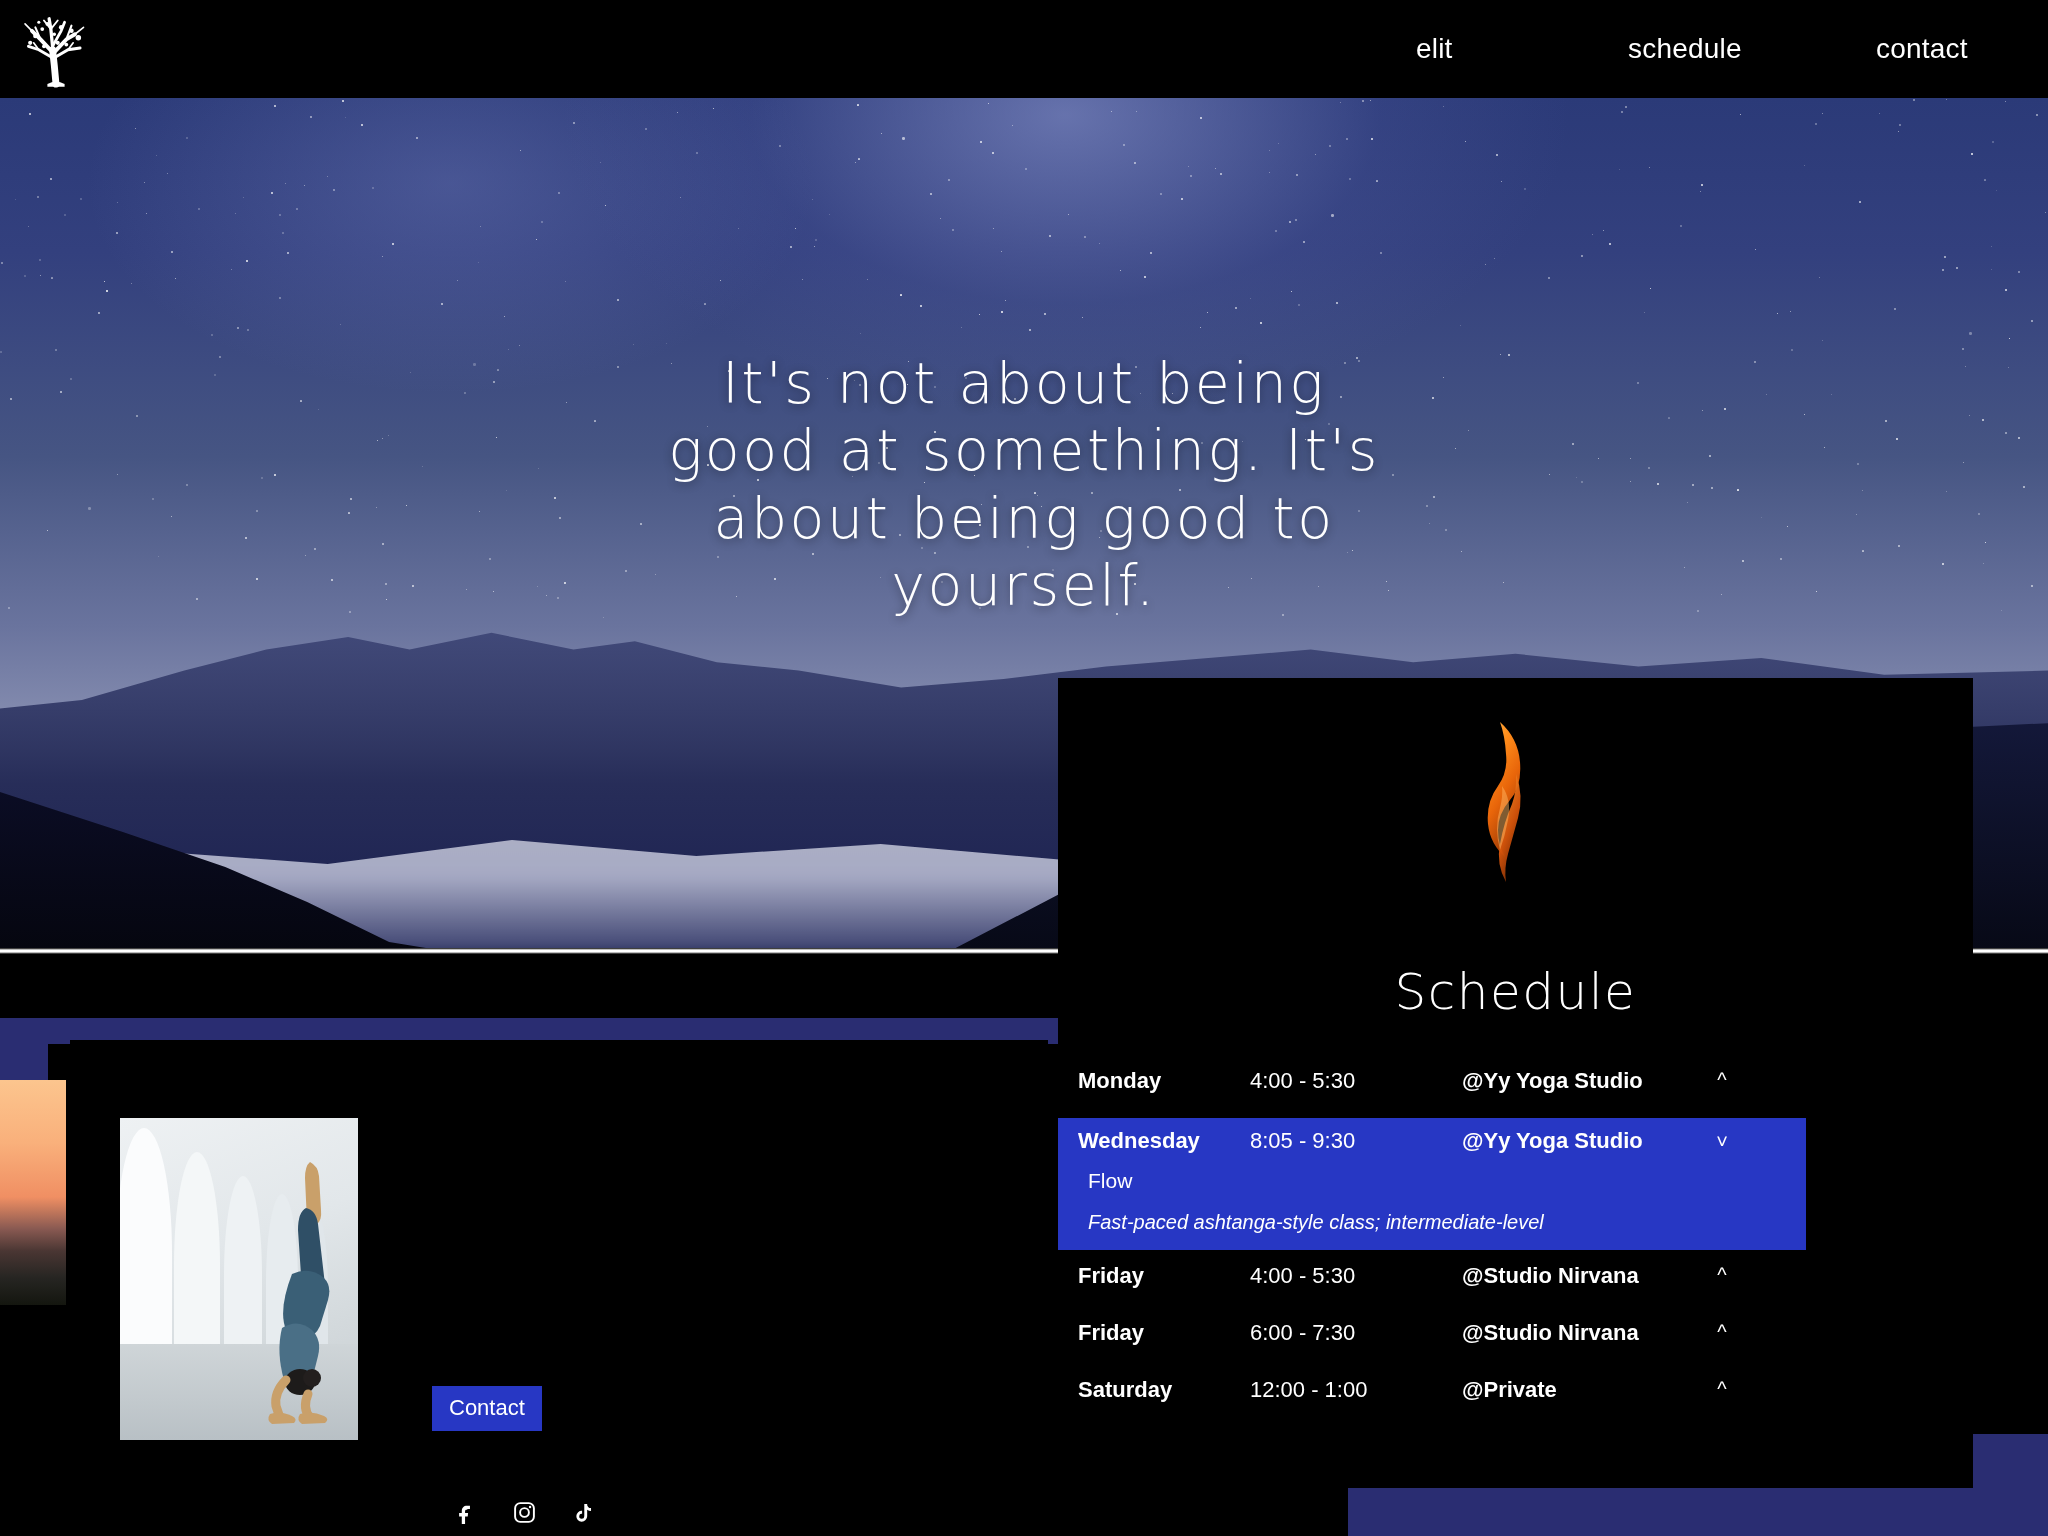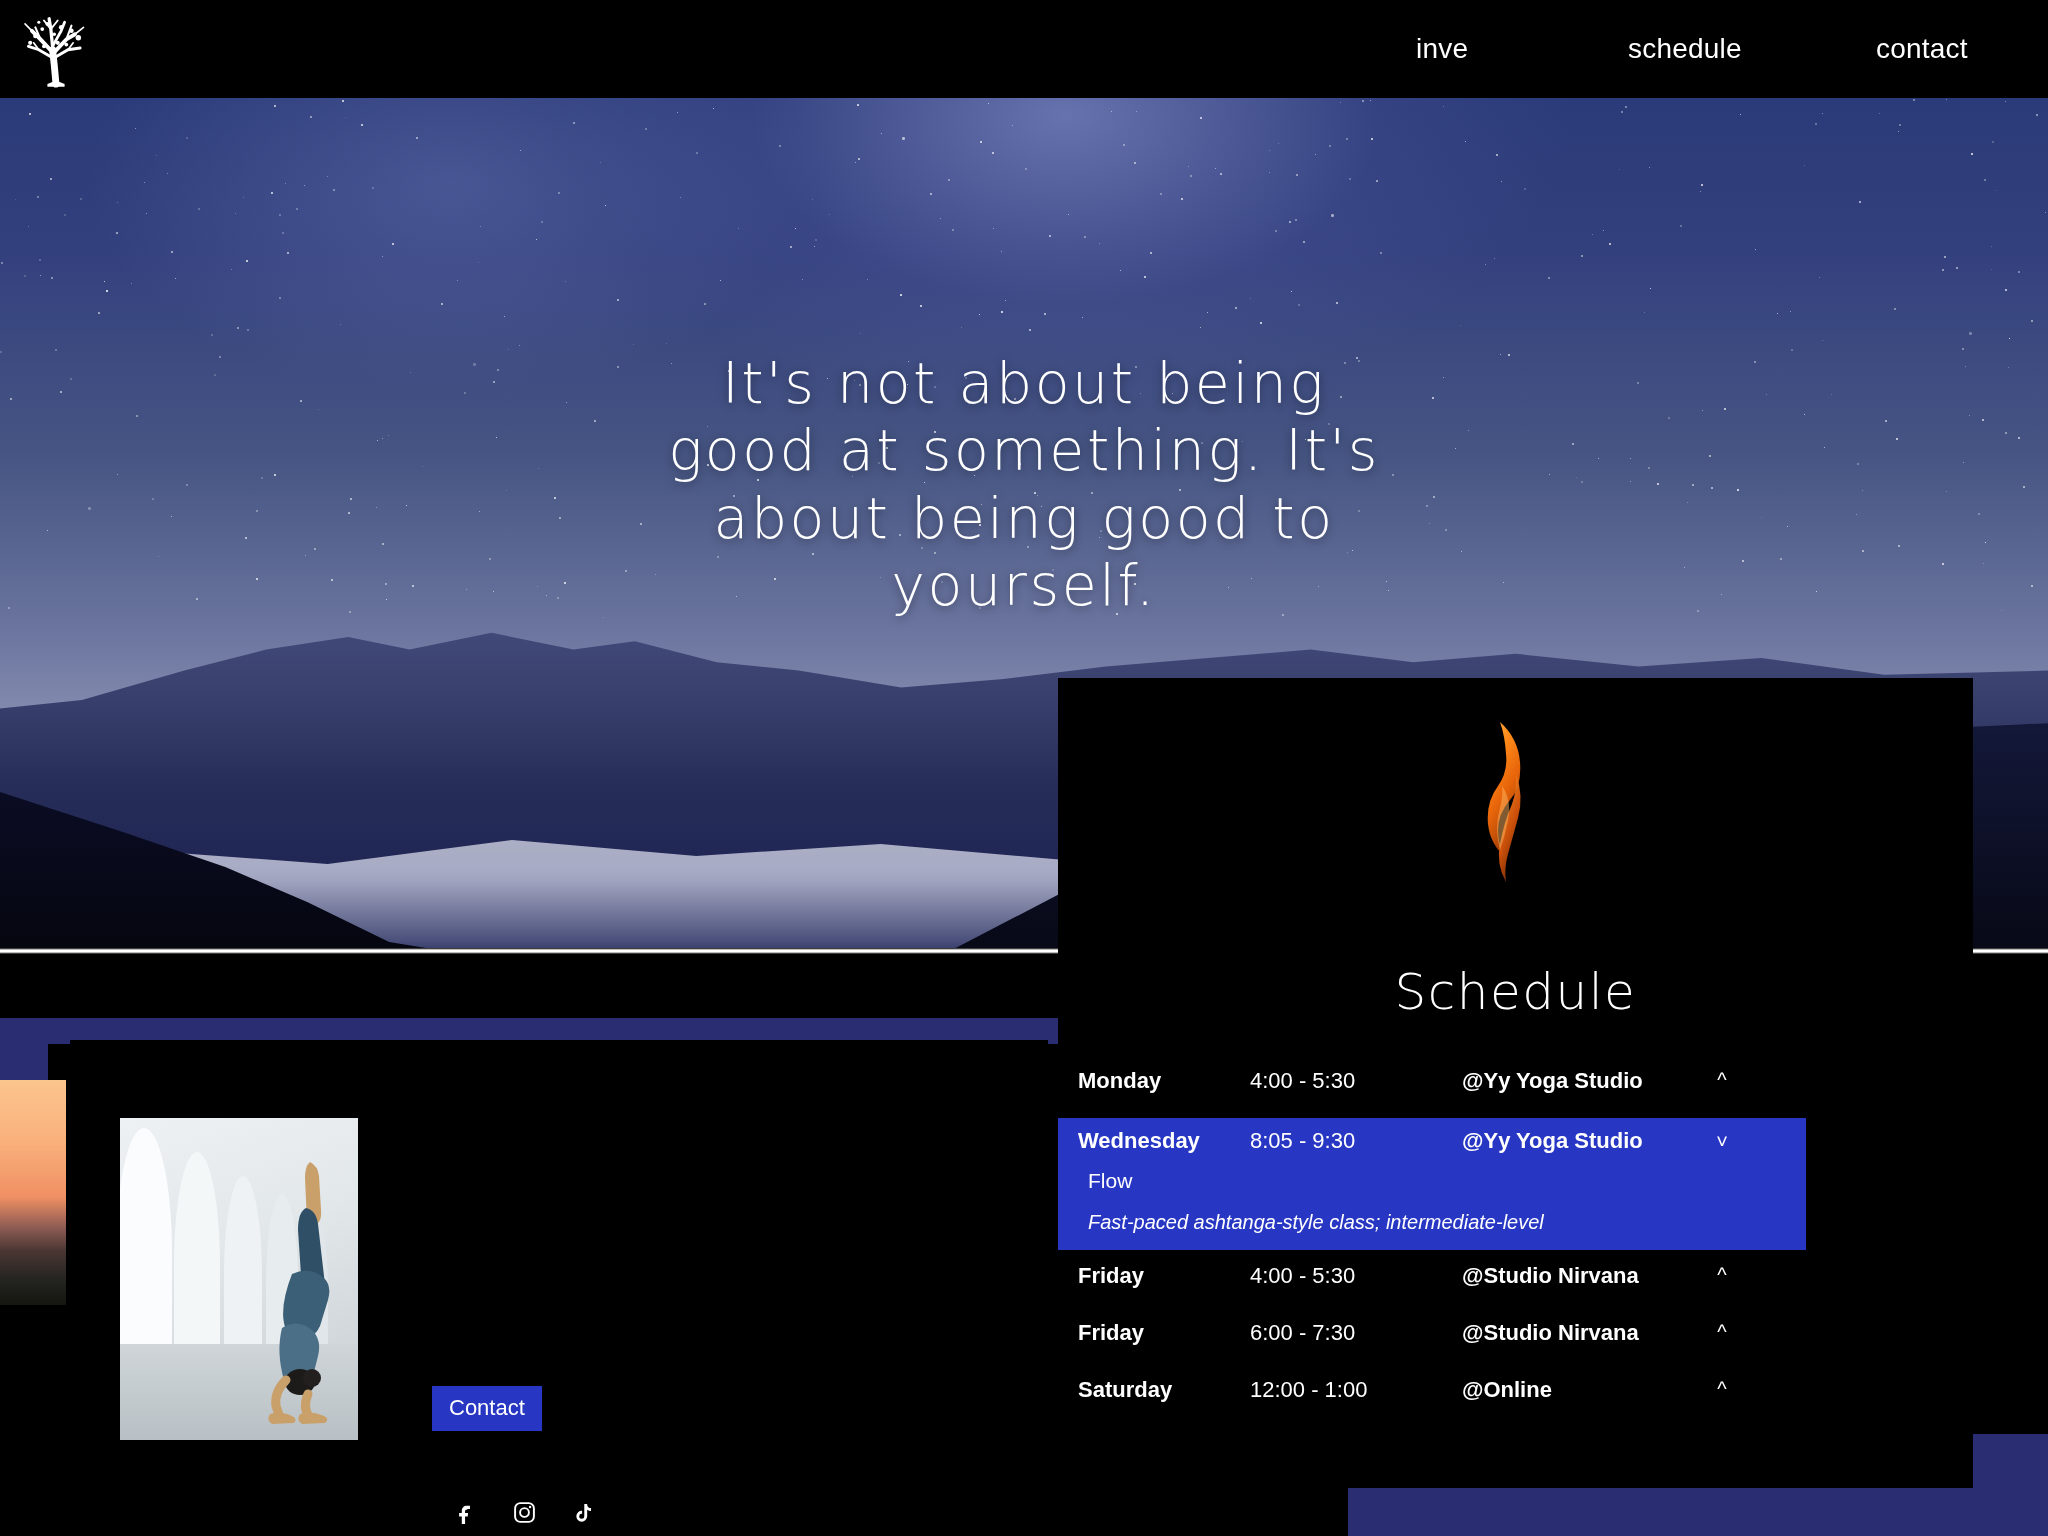--- a/index.html
+++ b/index.html
@@ -231,21 +231,21 @@
           <circle cx="36" cy="48" r="2.2"></circle>
             <circle cx="62" cy="46" r="2.2"></circle>
           <circle cx="30" cy="20" r="1.8"></circle>
             <circle cx="48" cy="34" r="2"></circle>
         </g>
         <path d="M40 92 Q50 86 60 92 L60 95 L40 95 Z" fill="#ffffff"></path>
       </svg>
     </div>
 
     <nav class="nav">
-      <a class="n1" href="#">inve</a>
+      <a class="n1" href="#">elit</a>
       <a class="n2" href="#">schedule</a>
       <a class="n3" href="#">contact</a>
     </nav>
   </div>
 
   <section class="hero">
     <div class="hero-sky"></div>
     <div class="stars" id="starfield">
         <i style="left:1004px;top:292px;width:0.9px;height:0.9px;opacity:0.42"></i>
         <i style="left:908px;top:263px;width:0.8px;height:0.8px;opacity:0.87"></i>
@@ -788,20 +788,20 @@
             <div class="time">6:00 - 7:30</div>
             <div class="loc">@Studio Nirvana</div>
             <div class="chev">^</div>
           </div>
         </div>
         <div class="spacer-12"></div>
         <div class="row plain">
           <div class="line">
             <div class="day">Saturday</div>
             <div class="time">12:00 - 1:00</div>
-            <div class="loc">@Online</div>
+            <div class="loc">@Private</div>
             <div class="chev">^</div>
           </div>
         </div>
       </div>
   </section>
 
 </div>
 
 </body></html>

